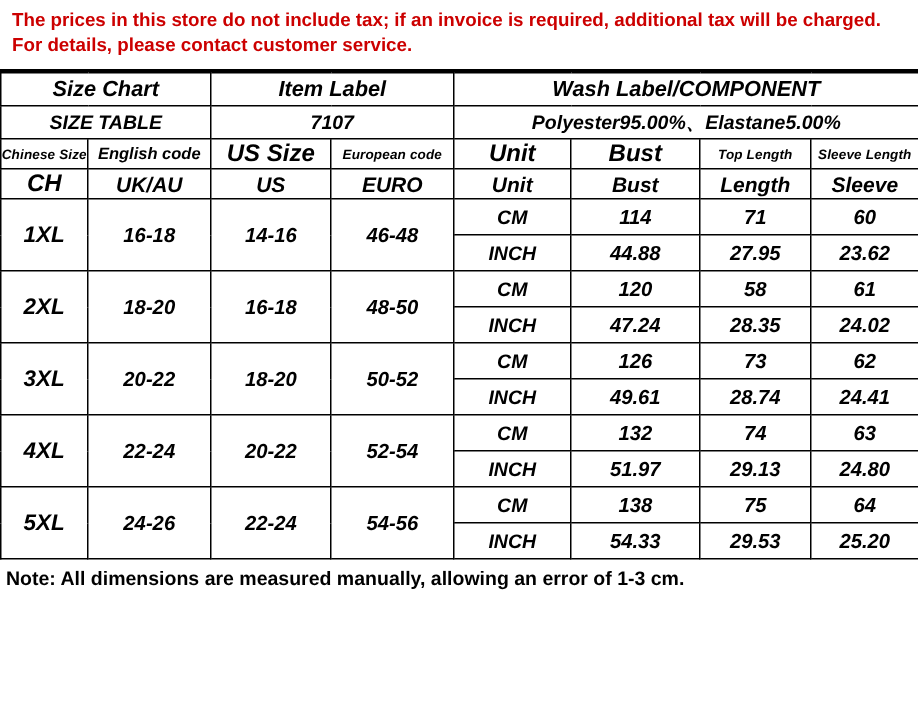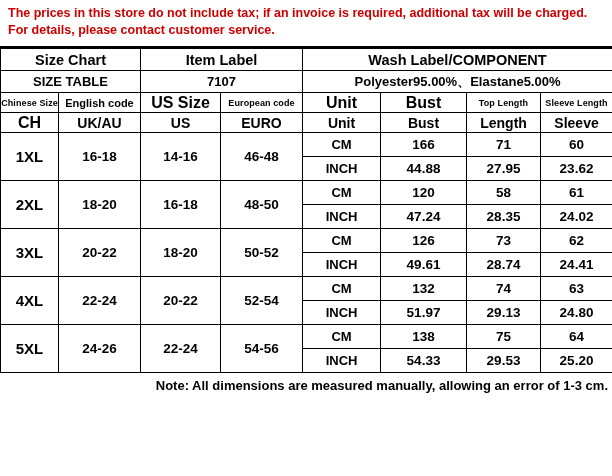--- a/index.html
+++ b/index.html
@@ -29,20 +29,21 @@
     line-height: 1.35;
     padding: 5px 6px 6px 8px;
     border-bottom: 2px solid #000;
     height: 48px;
   }
   
   table.chart {
     border-collapse: collapse;
     table-layout: fixed;
     width: 612px;
+    font-style: italic;
   }
   table.chart td, table.chart th {
     border: 1.5px solid #000;
     text-align: center;
     vertical-align: middle;
     padding: 0;
     font-weight: bold;
   }
   
   col.c-ch      { width: 58px; }
@@ -94,21 +95,21 @@
     font-weight: bold;
     height: 24px;
   }
   .unit-cell {
     font-size: 13px;
     font-weight: bold;
     height: 24px;
   }
   
   .note1 {
-    text-align: right;
+    text-align: left;
     font-weight: bold;
     font-size: 13px;
     padding: 5px 4px 2px;
   }
   .note2 {
     text-align: center;
     font-weight: bold;
     font-size: 13px;
     padding: 1px 4px 4px;
   }
@@ -170,21 +171,21 @@
           <span>Sleeve</span>
         </td>
       </tr>
 
       <tr>
         <td class="size-cell" rowspan="2">1XL</td>
         <td class="val-cell" rowspan="2">16-18</td>
         <td class="val-cell" rowspan="2">14-16</td>
         <td class="val-cell" rowspan="2">46-48</td>
         <td class="unit-cell">CM</td>
-        <td class="val-cell">166</td>
+        <td class="val-cell">114</td>
         <td class="val-cell">71</td>
         <td class="val-cell">60</td>
       </tr>
       <tr>
         <td class="unit-cell">INCH</td>
         <td class="val-cell">44.88</td>
         <td class="val-cell">27.95</td>
         <td class="val-cell">23.62</td>
       </tr>
 

